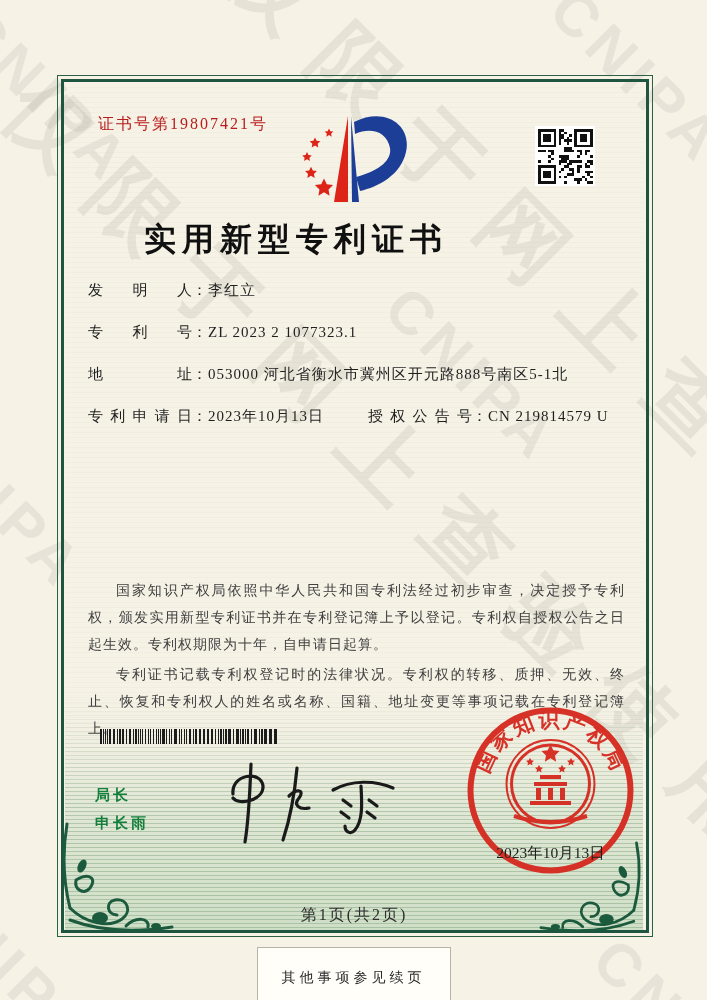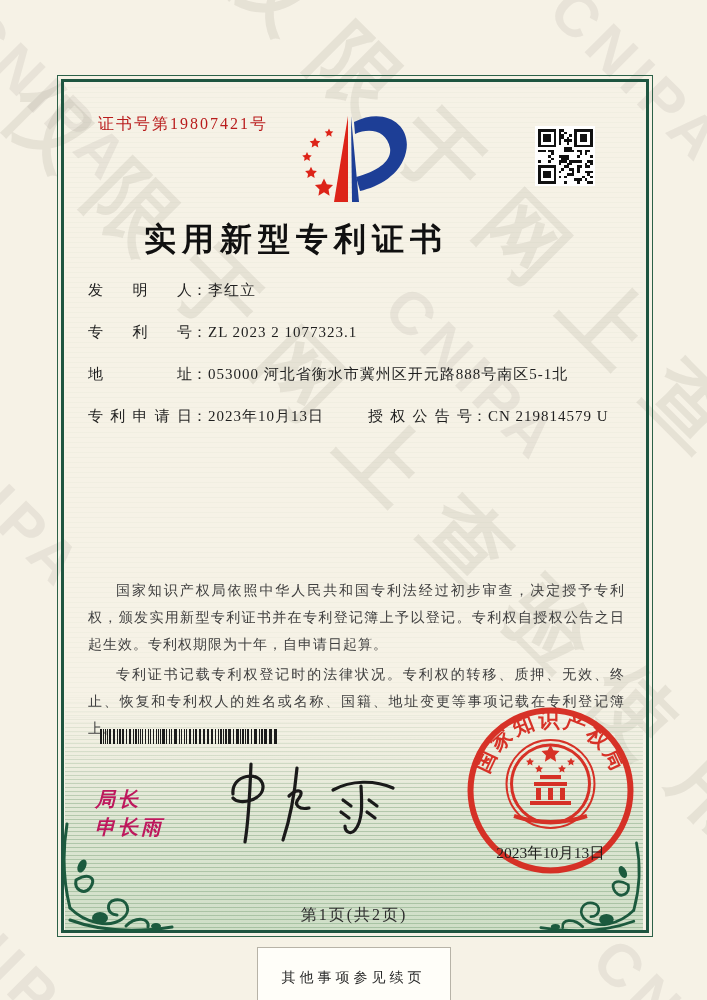--- a/index.html
+++ b/index.html
@@ -38,21 +38,21 @@
   .frow{height:42px;position:relative;}
   .flabel{display:inline-block;width:104px;text-align:justify;text-align-last:justify;}
   .fcolon{display:inline-block;width:16px;}
   .fvalue{letter-spacing:1px;}
   .fright{position:absolute;left:280px;top:0;}
   .paras{left:88px;top:577px;width:537px;font-size:14px;line-height:27px;color:#404040;
          text-align:justify;z-index:10;}
   .paras p{margin:0 0 3px;text-indent:2em;letter-spacing:1px;}
   .barcode{left:100px;top:729px;width:180px;height:15px;z-index:10;}
   .signer{font-family:"Liberation Sans","DejaVu Sans",sans-serif;font-weight:600;
-          font-size:20px;letter-spacing:3px;color:#be185d;z-index:10;font-style:italic;}
+          font-size:15px;letter-spacing:3px;color:#15803d;z-index:10;}
   .signer-title{left:95px;top:786px;}
   .signer-name{left:95px;top:814px;text-align:right;}
   .signature{left:205px;top:760px;z-index:11;}
   .seal{left:458px;top:698px;z-index:20;opacity:.95;}
   .page-info{left:57px;top:905px;width:594px;text-align:center;font-size:16px;
              letter-spacing:2px;color:#2e2e2e;z-index:10;}
   .footer-box{left:50%;transform:translateX(-50%);top:947px;background:#fffef9;
               border:1px solid #b7b3a7;padding:21px 24px;font-size:14px;letter-spacing:4px;
               color:#2a2a2a;z-index:10;white-space:nowrap;}
   .flourish{z-index:6;}

